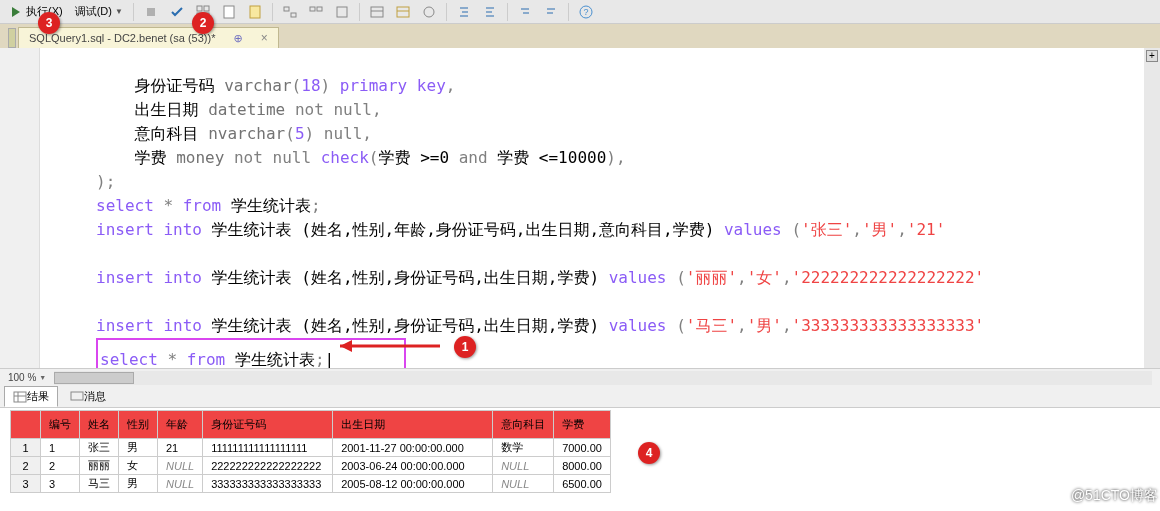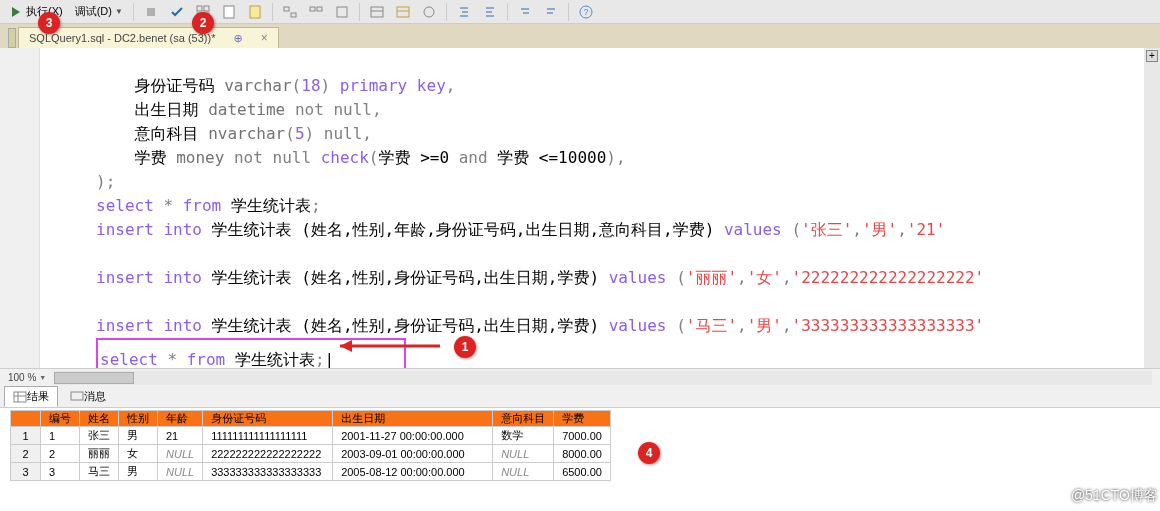--- a/index.html
+++ b/index.html
@@ -24,21 +24,21 @@
 .txt { color: #000; }
 .sel-line { border: 2px solid #d946ef; display: inline-block; padding: 8px 2px; }
 .hscroll { height: 18px; background: #f0f0f0; border-top: 1px solid #ccc; display: flex; align-items: center; padding: 0 8px; }
 .zoom { font-size: 10px; color: #444; }
 .scroll-track { flex: 1; height: 14px; background: #e8e8e8; margin-left: 8px; position: relative; }
 .scroll-thumb { position: absolute; left: 0; top: 1px; height: 12px; width: 80px; background: #ccc; border: 1px solid #aaa; }
 .results-tabs { height: 22px; background: #f0f0f0; display: flex; align-items: center; border-bottom: 1px solid #ccc; padding-left: 4px; gap: 4px; }
 .rtab { display: flex; align-items: center; padding: 2px 8px; font-size: 11px; cursor: pointer; }
 .rtab.active { background: #fff; border: 1px solid #aaa; border-bottom: 1px solid #fff; }
 .grid { border-collapse: collapse; font-size: 11px; }
-.grid th { background: #f97316; border: 1px solid #ccc; padding: 0 8px; font-weight: normal; text-align: left; }
+.grid th { background: #ef4444; border: 1px solid #ccc; padding: 6px 8px; font-weight: normal; text-align: left; }
 .grid td { border: 1px solid #ccc; padding: 1px 8px; background: #fff; }
 .grid .rownum { background: #f0f0f0; text-align: center; width: 30px; }
 .null { background: #f8f4d0; color: #888; font-style: italic; }
 .id-cell { border: 1px solid #888; background: #fff; padding: 0 6px; }
 .callout { position: absolute; width: 22px; height: 22px; border-radius: 50%; background: #d22; color: #fff; display: flex; align-items: center; justify-content: center; font-size: 12px; font-weight: bold; box-shadow: 1px 1px 3px rgba(0,0,0,0.4); z-index: 100; }
 .arrow { position: absolute; z-index: 90; }
 .watermark { position: absolute; right: 2px; bottom: 6px; color: #fff; font-size: 14px; text-shadow: 0 0 3px #000; }
 .results-area { position: relative; padding: 2px 10px; }
 </style>
 </head>
@@ -244,21 +244,21 @@
           <td>数学</td>
           <td>7000.00</td>
         </tr>
         <tr>
           <td class="rownum">2</td>
           <td>2</td>
           <td>丽丽</td>
           <td>女</td>
           <td class="null">NULL</td>
           <td>222222222222222222</td>
-          <td>2003-09-01 00:00:00.000</td>
+          <td>2003-06-24 00:00:00.000</td>
           <td class="null">NULL</td>
           <td>8000.00</td>
         </tr>
         <tr>
           <td class="rownum">3</td>
           <td>3</td>
           <td>马三</td>
           <td>男</td>
           <td class="null">NULL</td>
           <td>333333333333333333</td>

